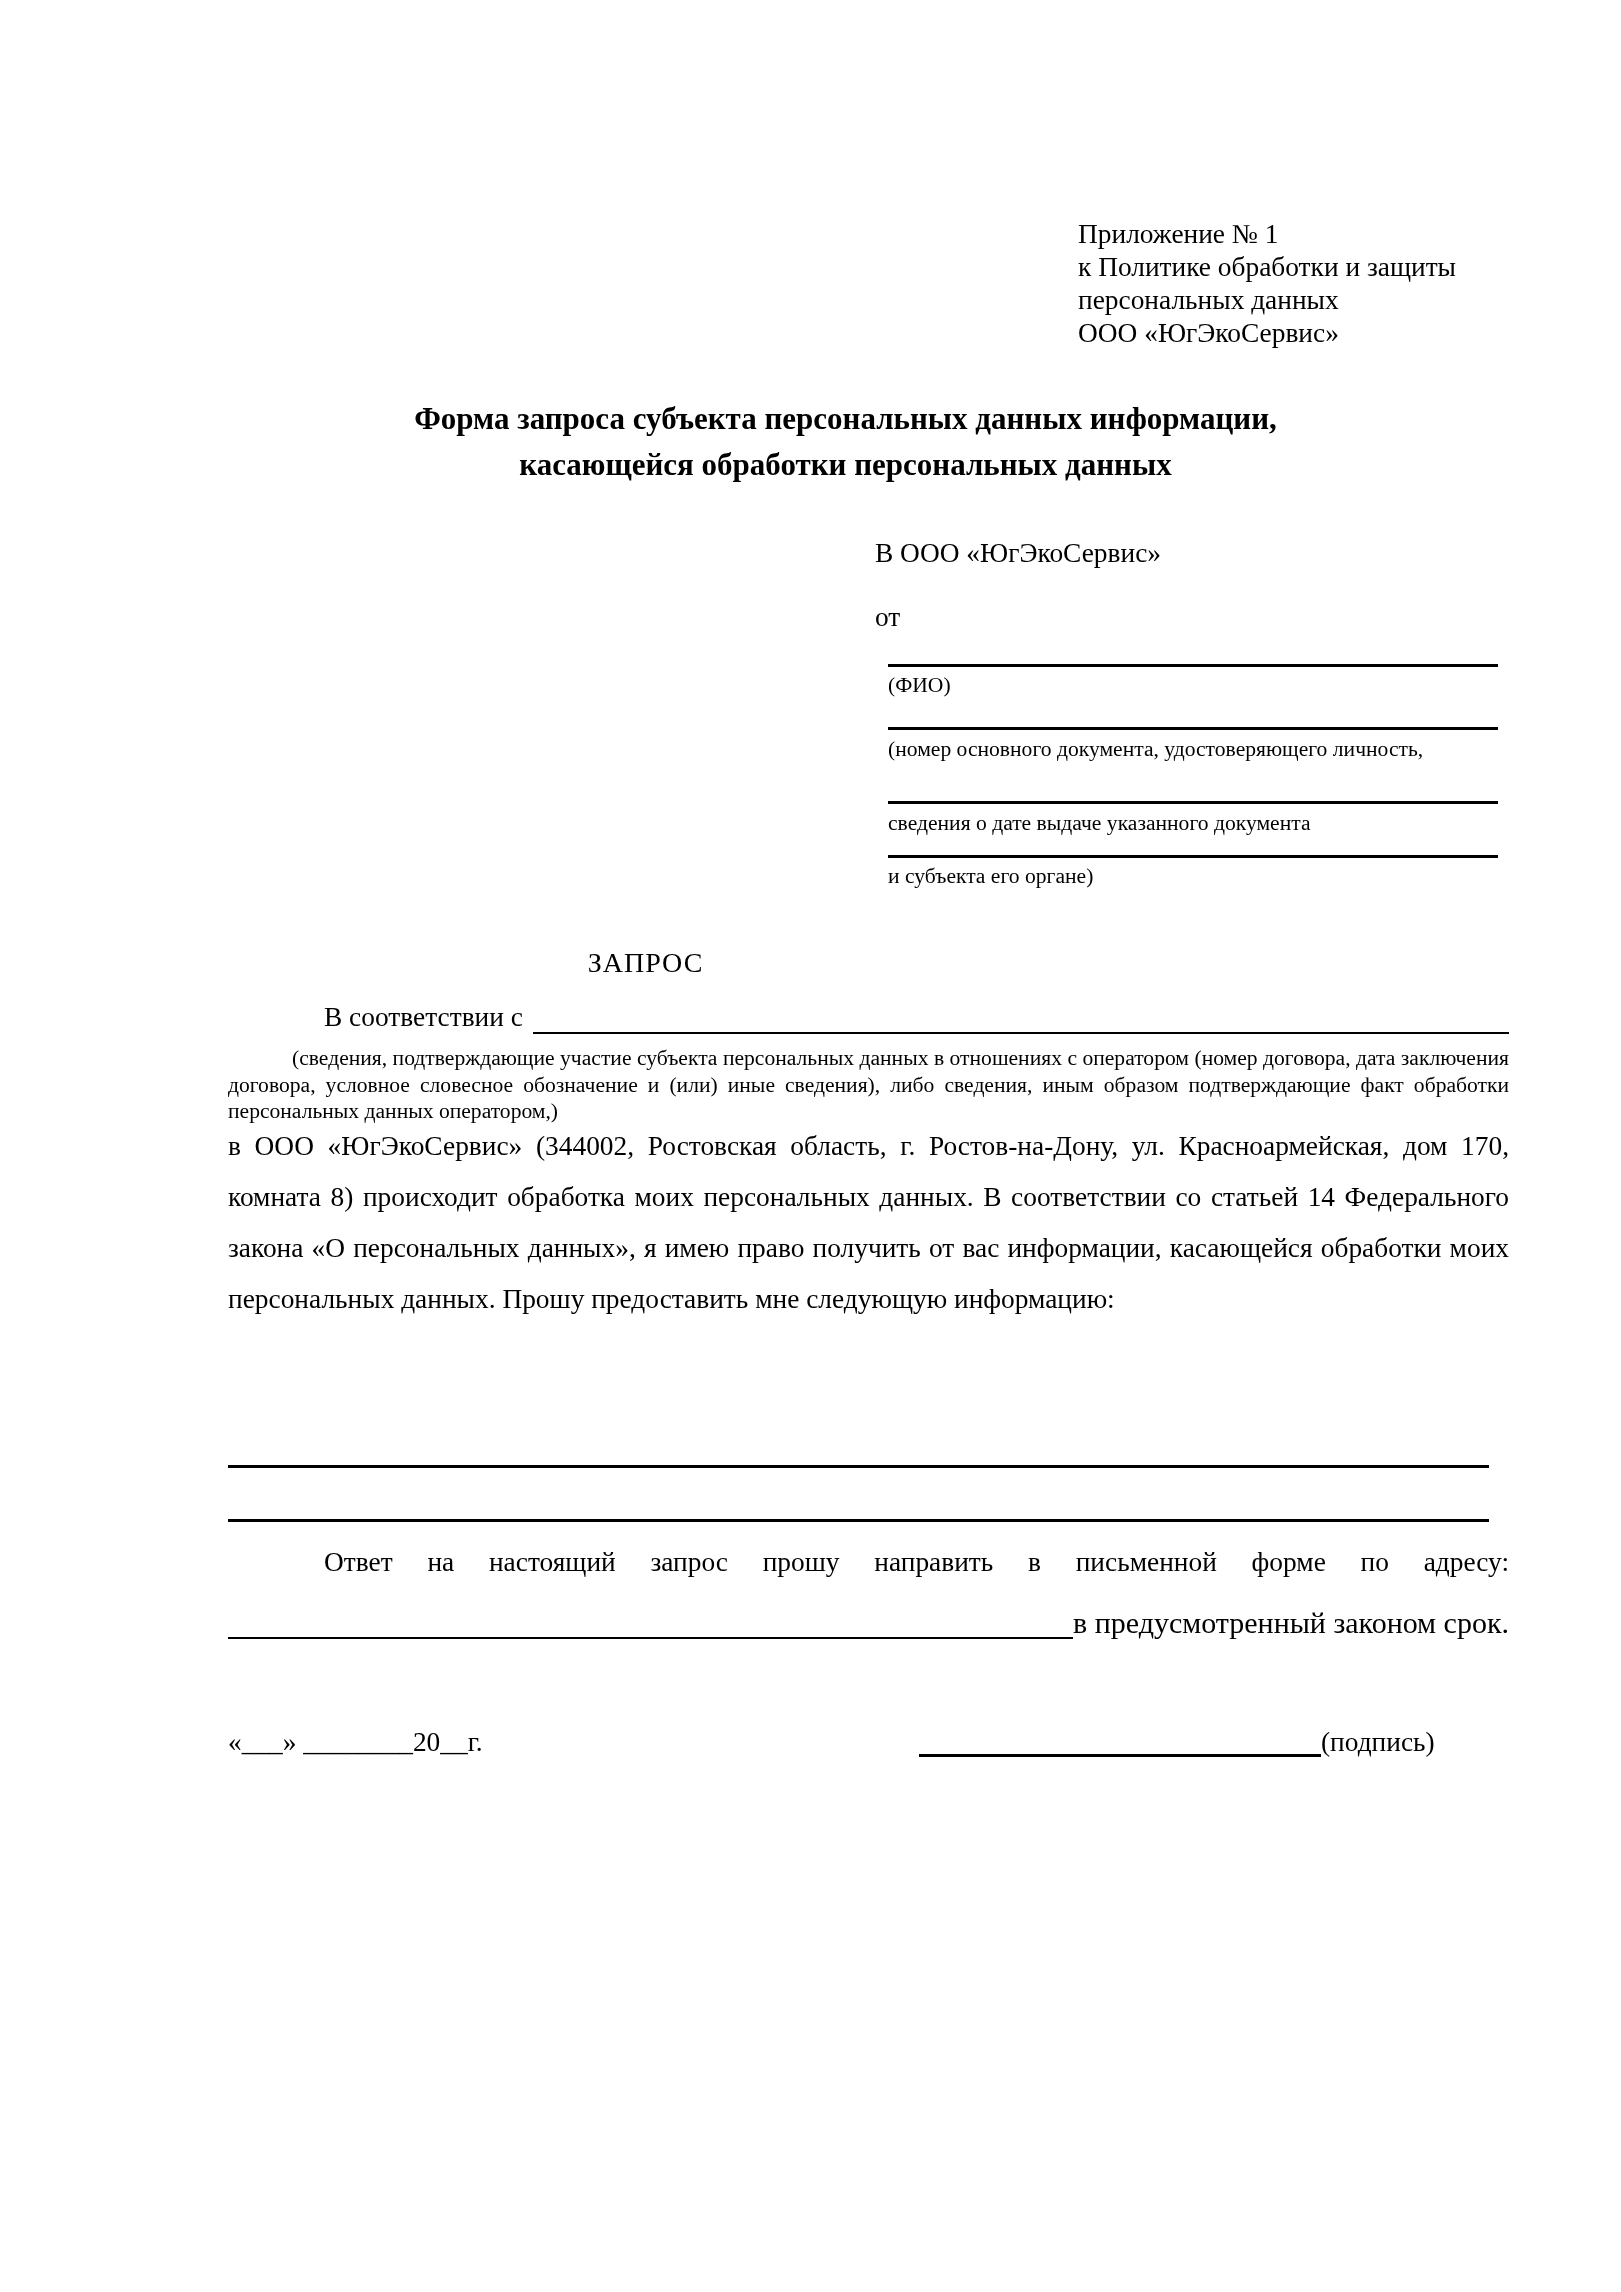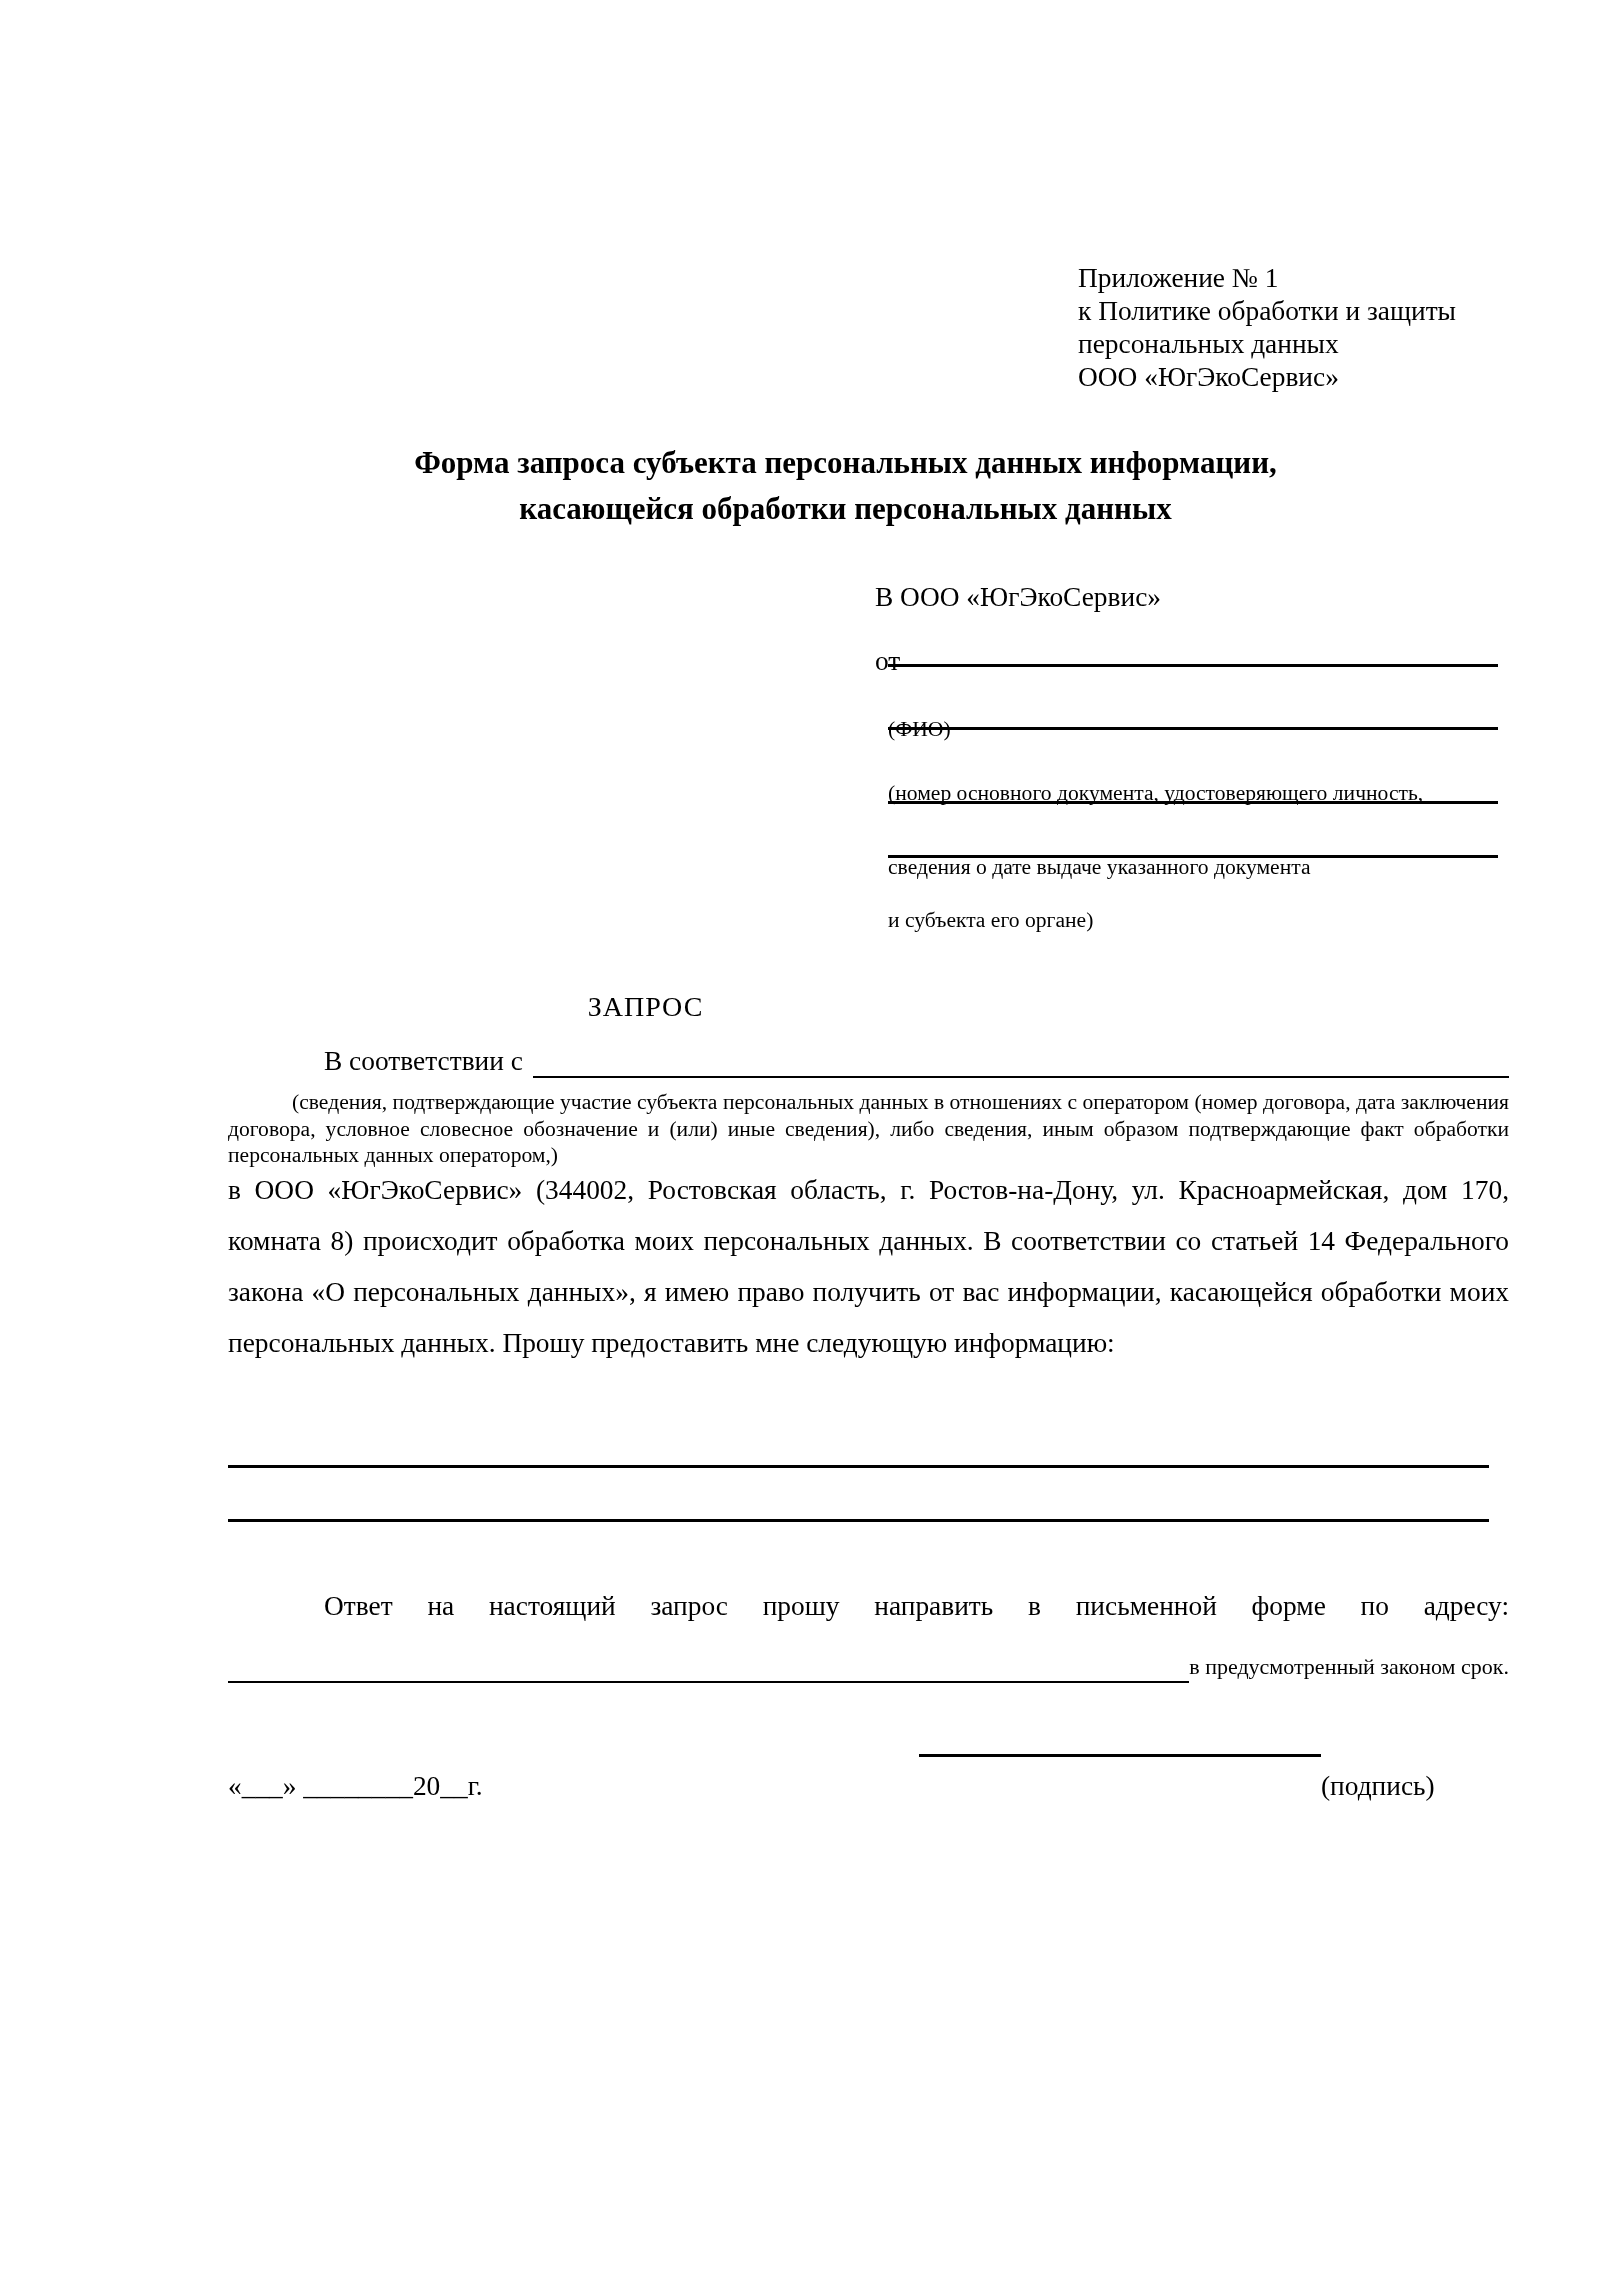--- a/index.html
+++ b/index.html
@@ -5,21 +5,21 @@
   html,body { margin:0; padding:0; background:#e8e8e8; }
   .page {
     position:relative;
     width:1621px; height:2293px;
     margin:0 auto;
     background:#ffffff;
     font-family:"Liberation Serif", serif;
     color:#000;
     overflow:hidden;
   }
-  .abs { position:absolute;margin-top:44px; }
+  .abs { position:absolute; }
   .rule { position:absolute; height:2.9px; background:#000; }
 
   .hdr {
     left:1078px; top:218px;
     font-size:27.4px; line-height:33px;
     white-space:nowrap;
   }
   .title {
     left:0; top:396px; width:1621px;
     font-size:31px; font-weight:bold;
@@ -58,21 +58,21 @@
     font-size:27.4px; line-height:51px;
     text-align:justify;
   }
 
   .reply1 {
     left:228px; top:1545px; width:1281px;
     font-size:27.4px; line-height:35px;
     text-align:justify; text-align-last:justify;
     text-indent:96px;
   }
-  .replyrow { left:228px; top:1605px; width:1281px; height:39px; font-size:22px; }
+  .replyrow { left:228px; top:1605px; width:1281px; height:39px; font-size:30px; }
   .replyrow .tail { white-space:nowrap; line-height:35px; }
 
   .dateline { left:228px; top:1727px; font-size:27.4px; white-space:nowrap; }
   .signcap  { left:1321px; top:1727px; font-size:27.4px; white-space:nowrap; }
 </style>
 </head>
 <body>
 
 <div class="page">
 

